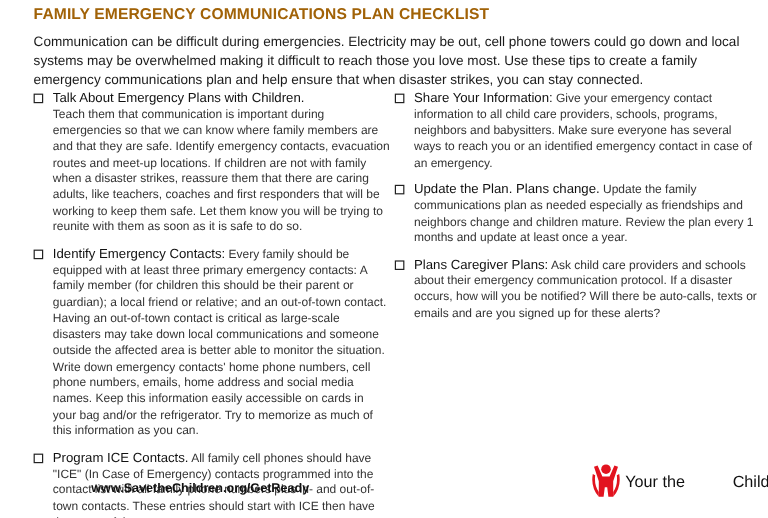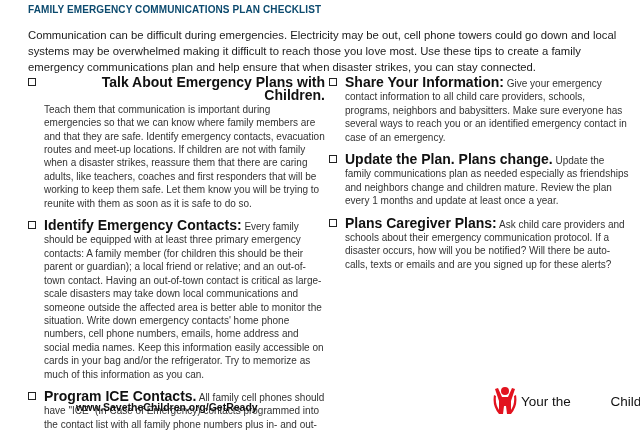--- a/index.html
+++ b/index.html
@@ -1,24 +1,24 @@
 <!DOCTYPE html>
 <html><head>
 <meta charset="utf-8">
 <style>
   html, body { margin: 0; padding: 0; background: #ffffff; }
   body { width: 640px; height: 432px; position: relative; overflow: hidden; font-family: "Liberation Sans", sans-serif; color: #222; }
-  .title { position: absolute; left: 28px; top: 4px; font-size: 10px; font-weight: bold; color: #0c4a6e; letter-spacing: 0.1px; white-space: nowrap; }
+  .title { position: absolute; left: 28px; top: 4px; font-size: 13px; font-weight: bold; color: #a16207; letter-spacing: 0.1px; white-space: nowrap; }
   .intro { position: absolute; left: 28px; top: 27px; width: 590px; font-size: 11.3px; line-height: 16px; color: #1a1a1a; }
   .col { position: absolute; top: 76px; }
   .col-left { left: 30px; width: 295px; }
   .col-right { left: 331px; width: 300px; }
   .item { position: relative; padding-left: 14px; font-size: 10px; line-height: 13.4px; color: #333; margin-bottom: 9px; }
   .checkbox { position: absolute; left: -2px; top: 2px; width: 8px; height: 8px; border: 1.3px solid #222; background: #fff; box-sizing: border-box; cursor: pointer; }
-  .item-title { font-weight: bold; color: #111; font-size: 14px; text-align: right; }
+  .item-title { font-weight: normal; color: #111; font-size: 11px; }
   .item-title.block { display: block; }
   .footer-url { position: absolute; left: 28px; top: 401px; font-size: 10.5px; font-weight: bold; color: #111; margin-left: 48px; }
   .logo { position: absolute; left: 493px; top: 386px; display: flex; align-items: center; }
   .logo-mark { width: 24px; height: 30px; margin-right: 4px; }
   .logo-text { font-size: 13.5px; color: #111; white-space: nowrap; }
   .logo-text .bold { font-weight: normal; margin-left: 36px; }
 </style>
 </head>
 <body>
 

